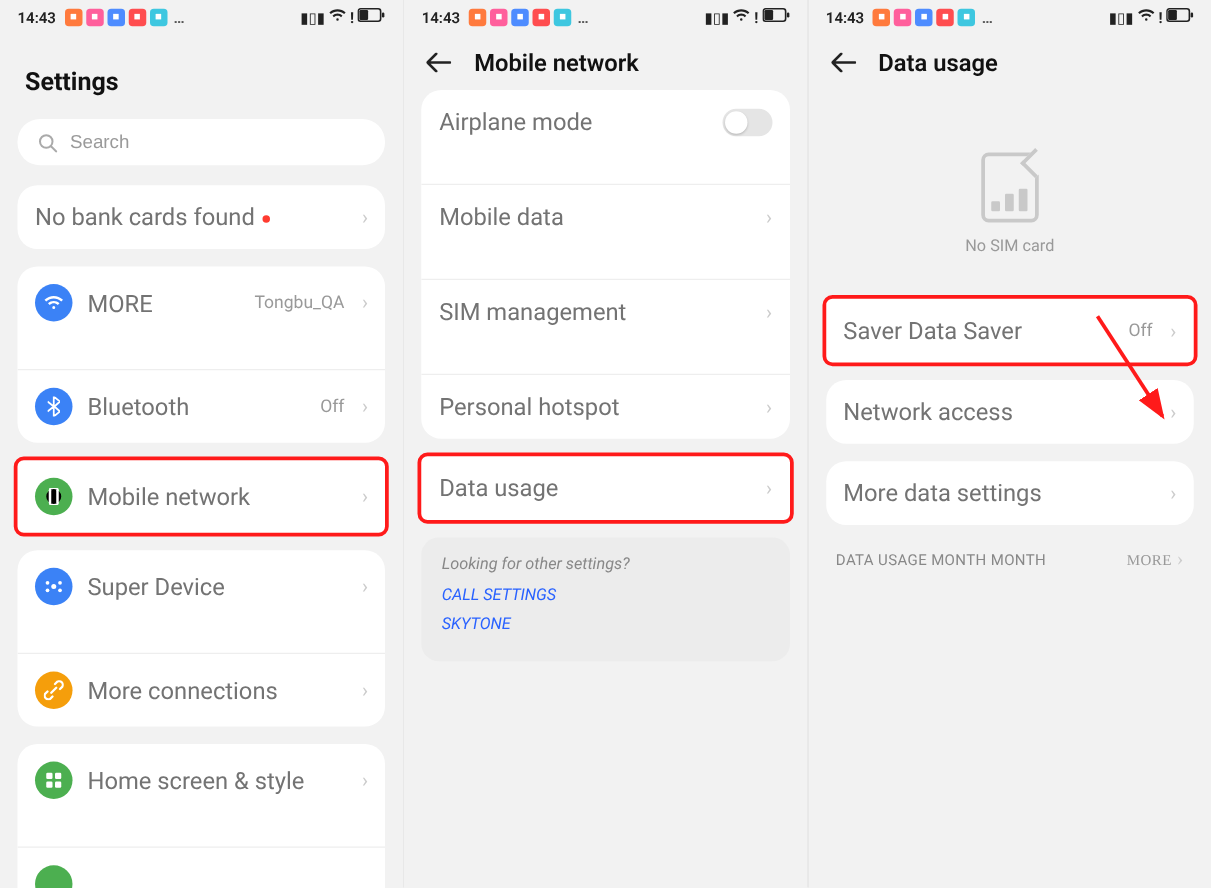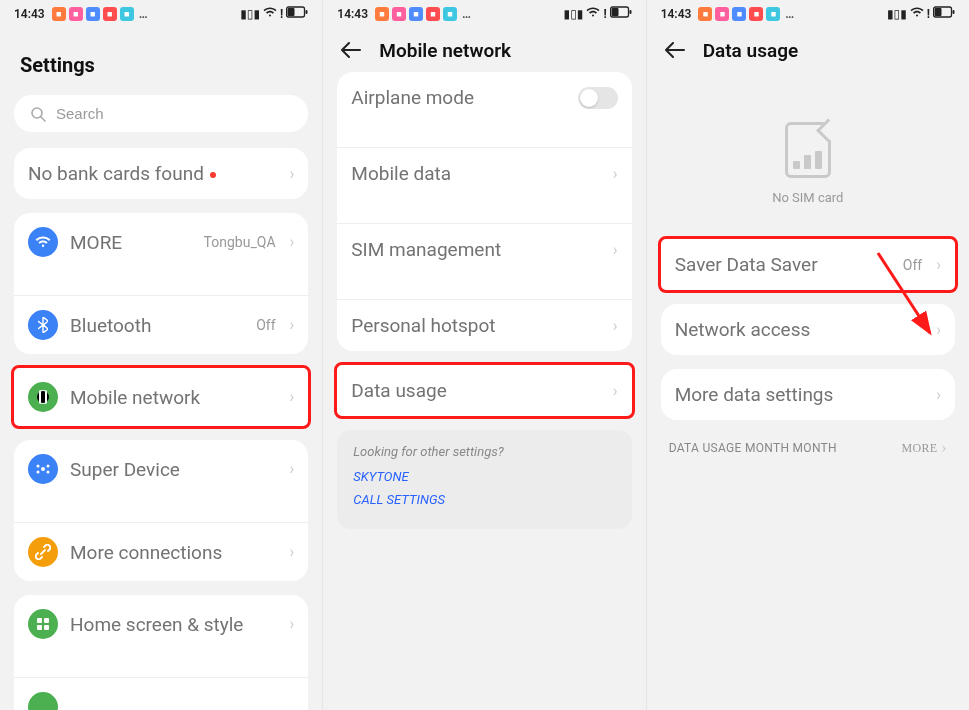--- a/index.html
+++ b/index.html
@@ -364,22 +364,22 @@
 
   <div class="highlight-box">
     <div class="row">
       <span class="label">Data usage</span>
       <span class="chev">›</span>
     </div>
   </div>
 
   <div class="footer-note">
     <div class="note-label">Looking for other settings?</div>
+    <div class="link">CALL SETTINGS</div>
     <div class="link">SKYTONE</div>
-    <div class="link">CALL SETTINGS</div>
   </div>
 </div>
 
 <div class="screen" style="border-left:1px solid #e5e5e5">
   <div class="status-bar">
     <div class="status-left">
       <span class="sb-time">14:43</span>
       <span class="sb-icon sb-org">■</span>
       <span class="sb-icon sb-pink">■</span>
       <span class="sb-icon sb-blue">■</span>

